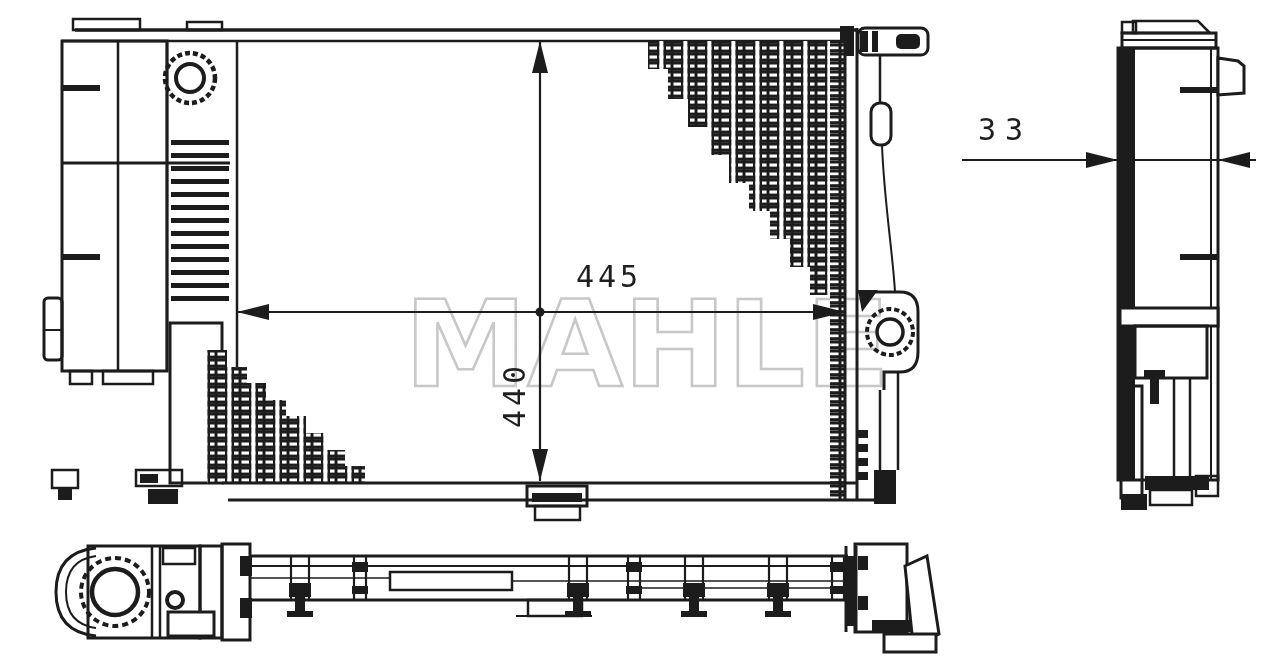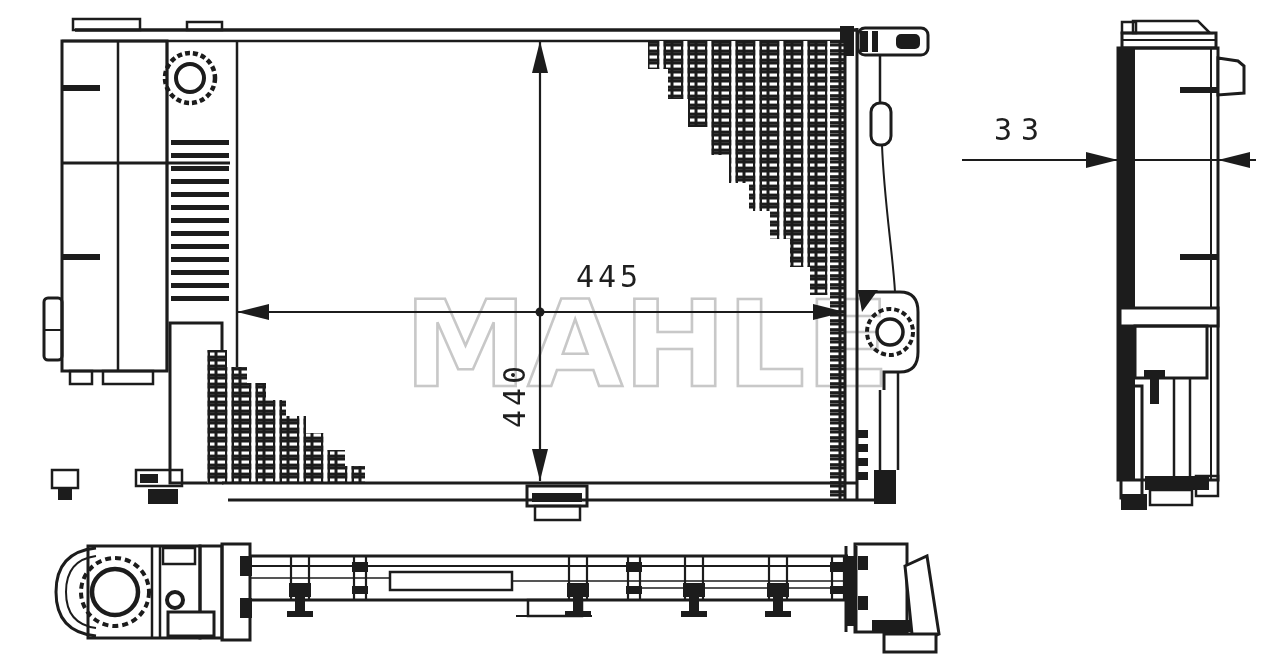--- a/index.html
+++ b/index.html
@@ -223,14 +223,14 @@
     <rect x="858" y="556" width="10" height="14" fill="#1c1c1c" stroke="none"></rect>
     <rect x="858" y="596" width="10" height="14" fill="#1c1c1c" stroke="none"></rect>
     <polygon points="905,566 927,556 939,634 913,644" fill="#ffffff"></polygon>
     <rect x="872" y="620" width="40" height="12" fill="#1c1c1c" stroke="none"></rect>
     <rect x="884" y="634" width="52" height="18" fill="#ffffff"></rect>
   </g>
 </svg>
 
   <span class="dim-label" style="left:576px;top:259px;text-align:center;">445</span>
   <span class="dim-label rot" style="left:497px;top:428px;">440</span>
-  <span class="dim-label wide" style="left:978px;top:112px;margin-left:16px;">33</span>
+  <span class="dim-label wide" style="left:978px;top:112px;">33</span>
 </div>
 
 </body></html>

